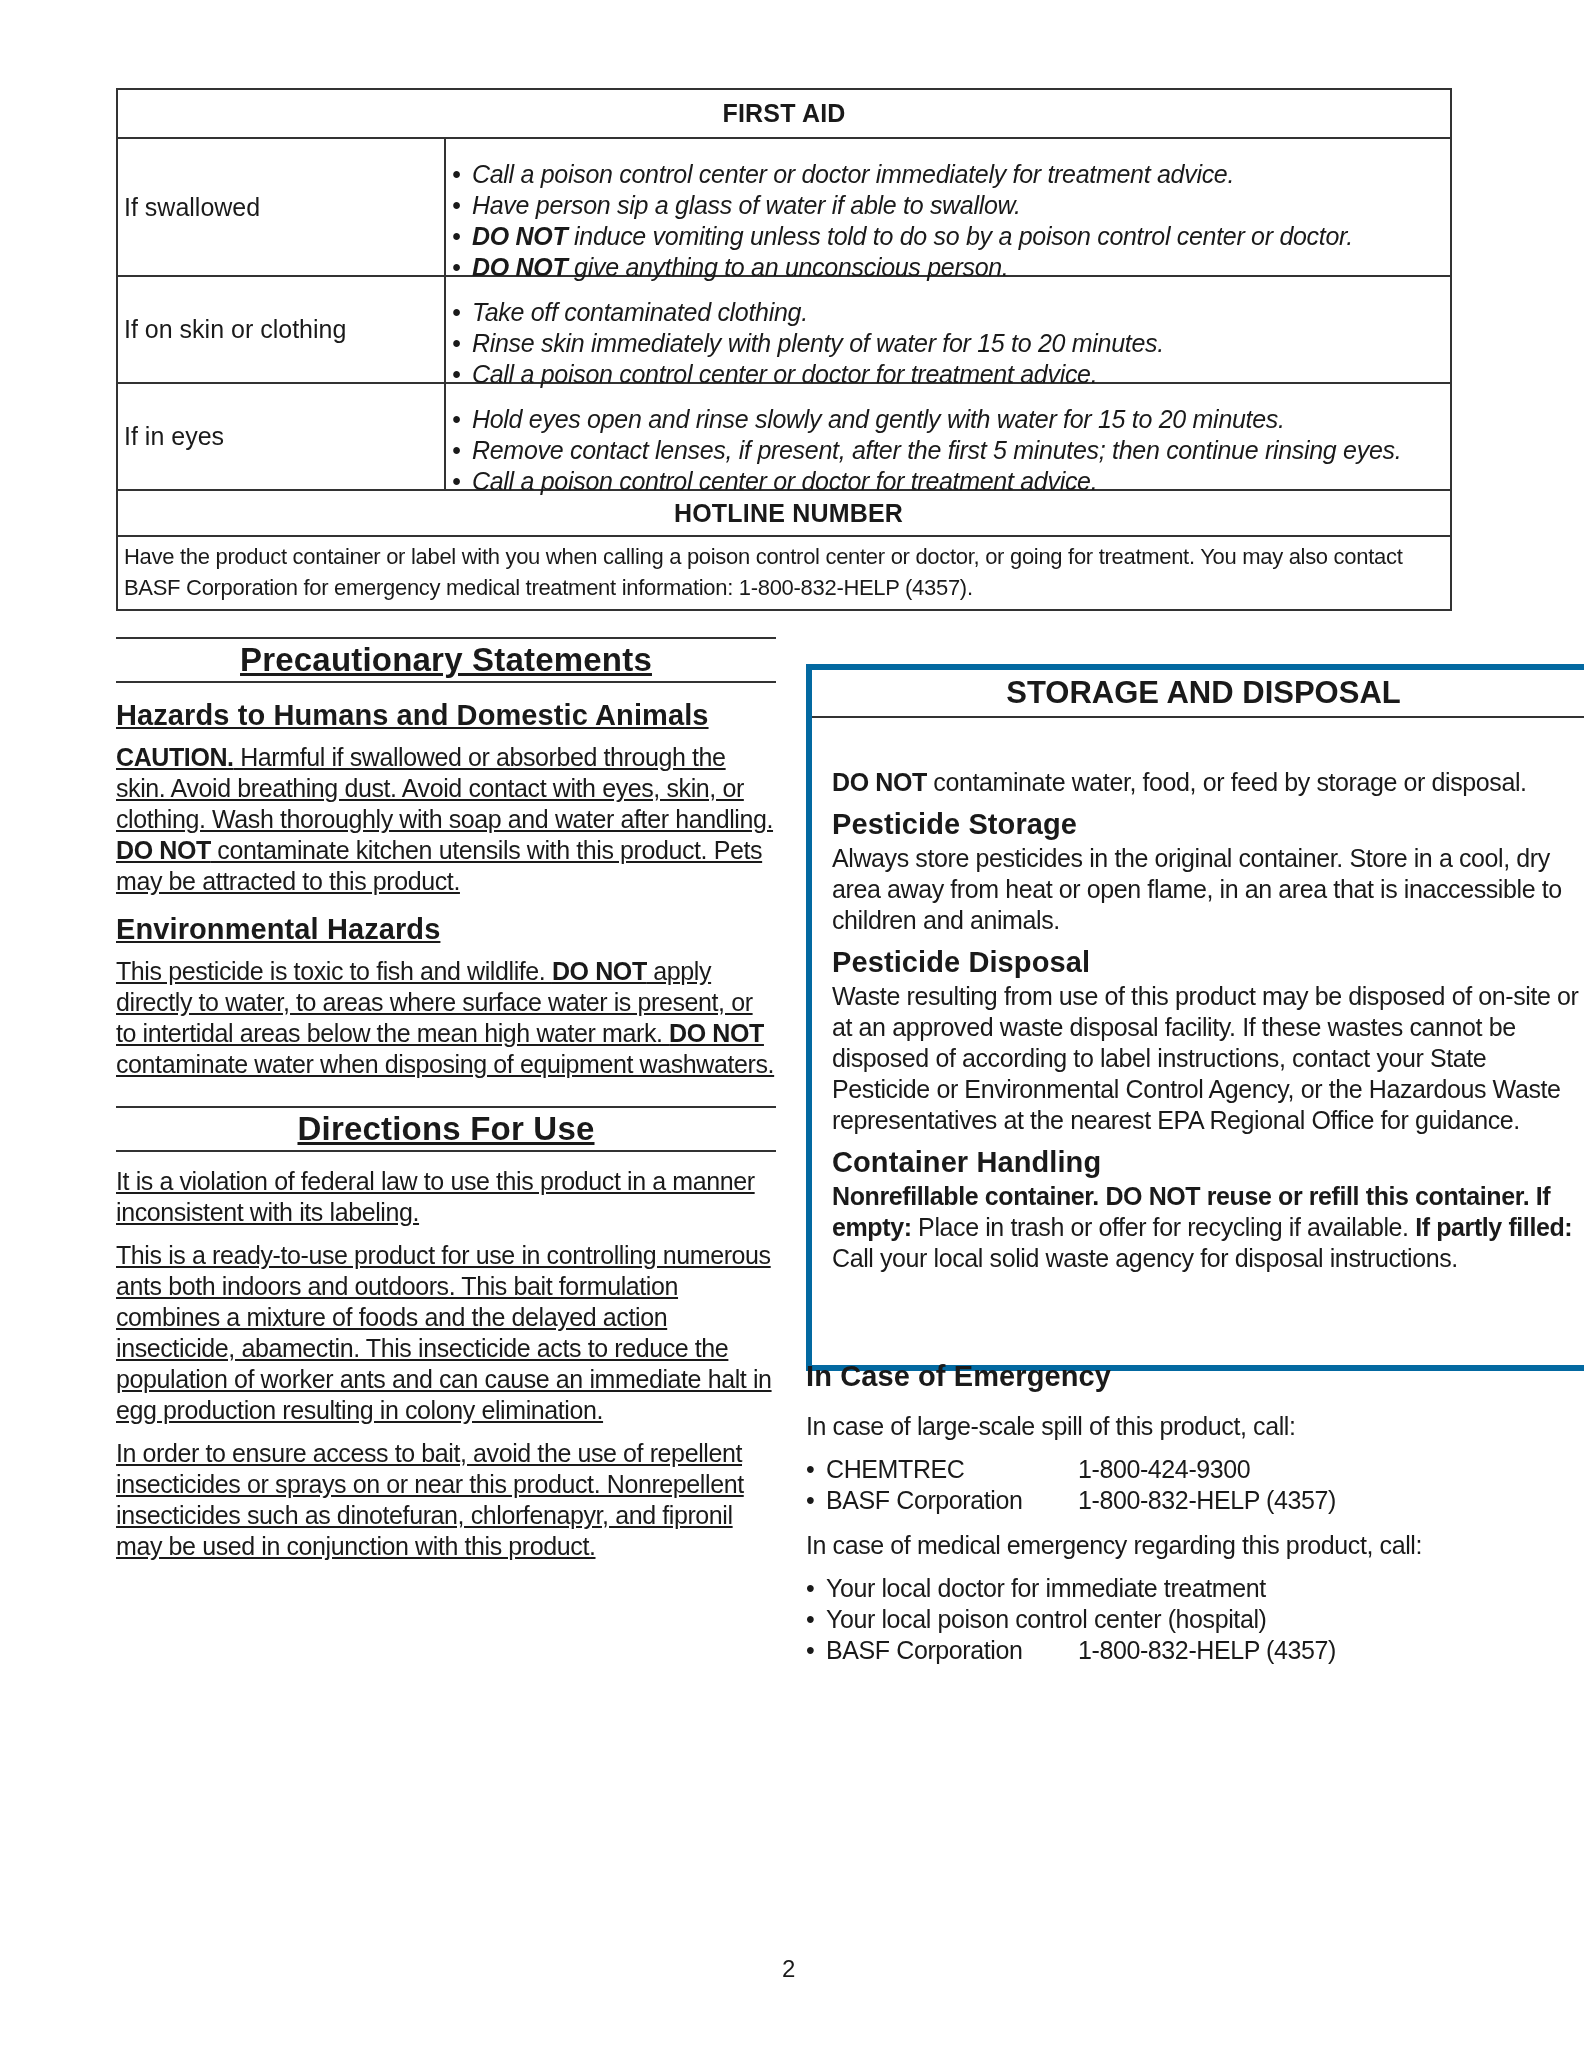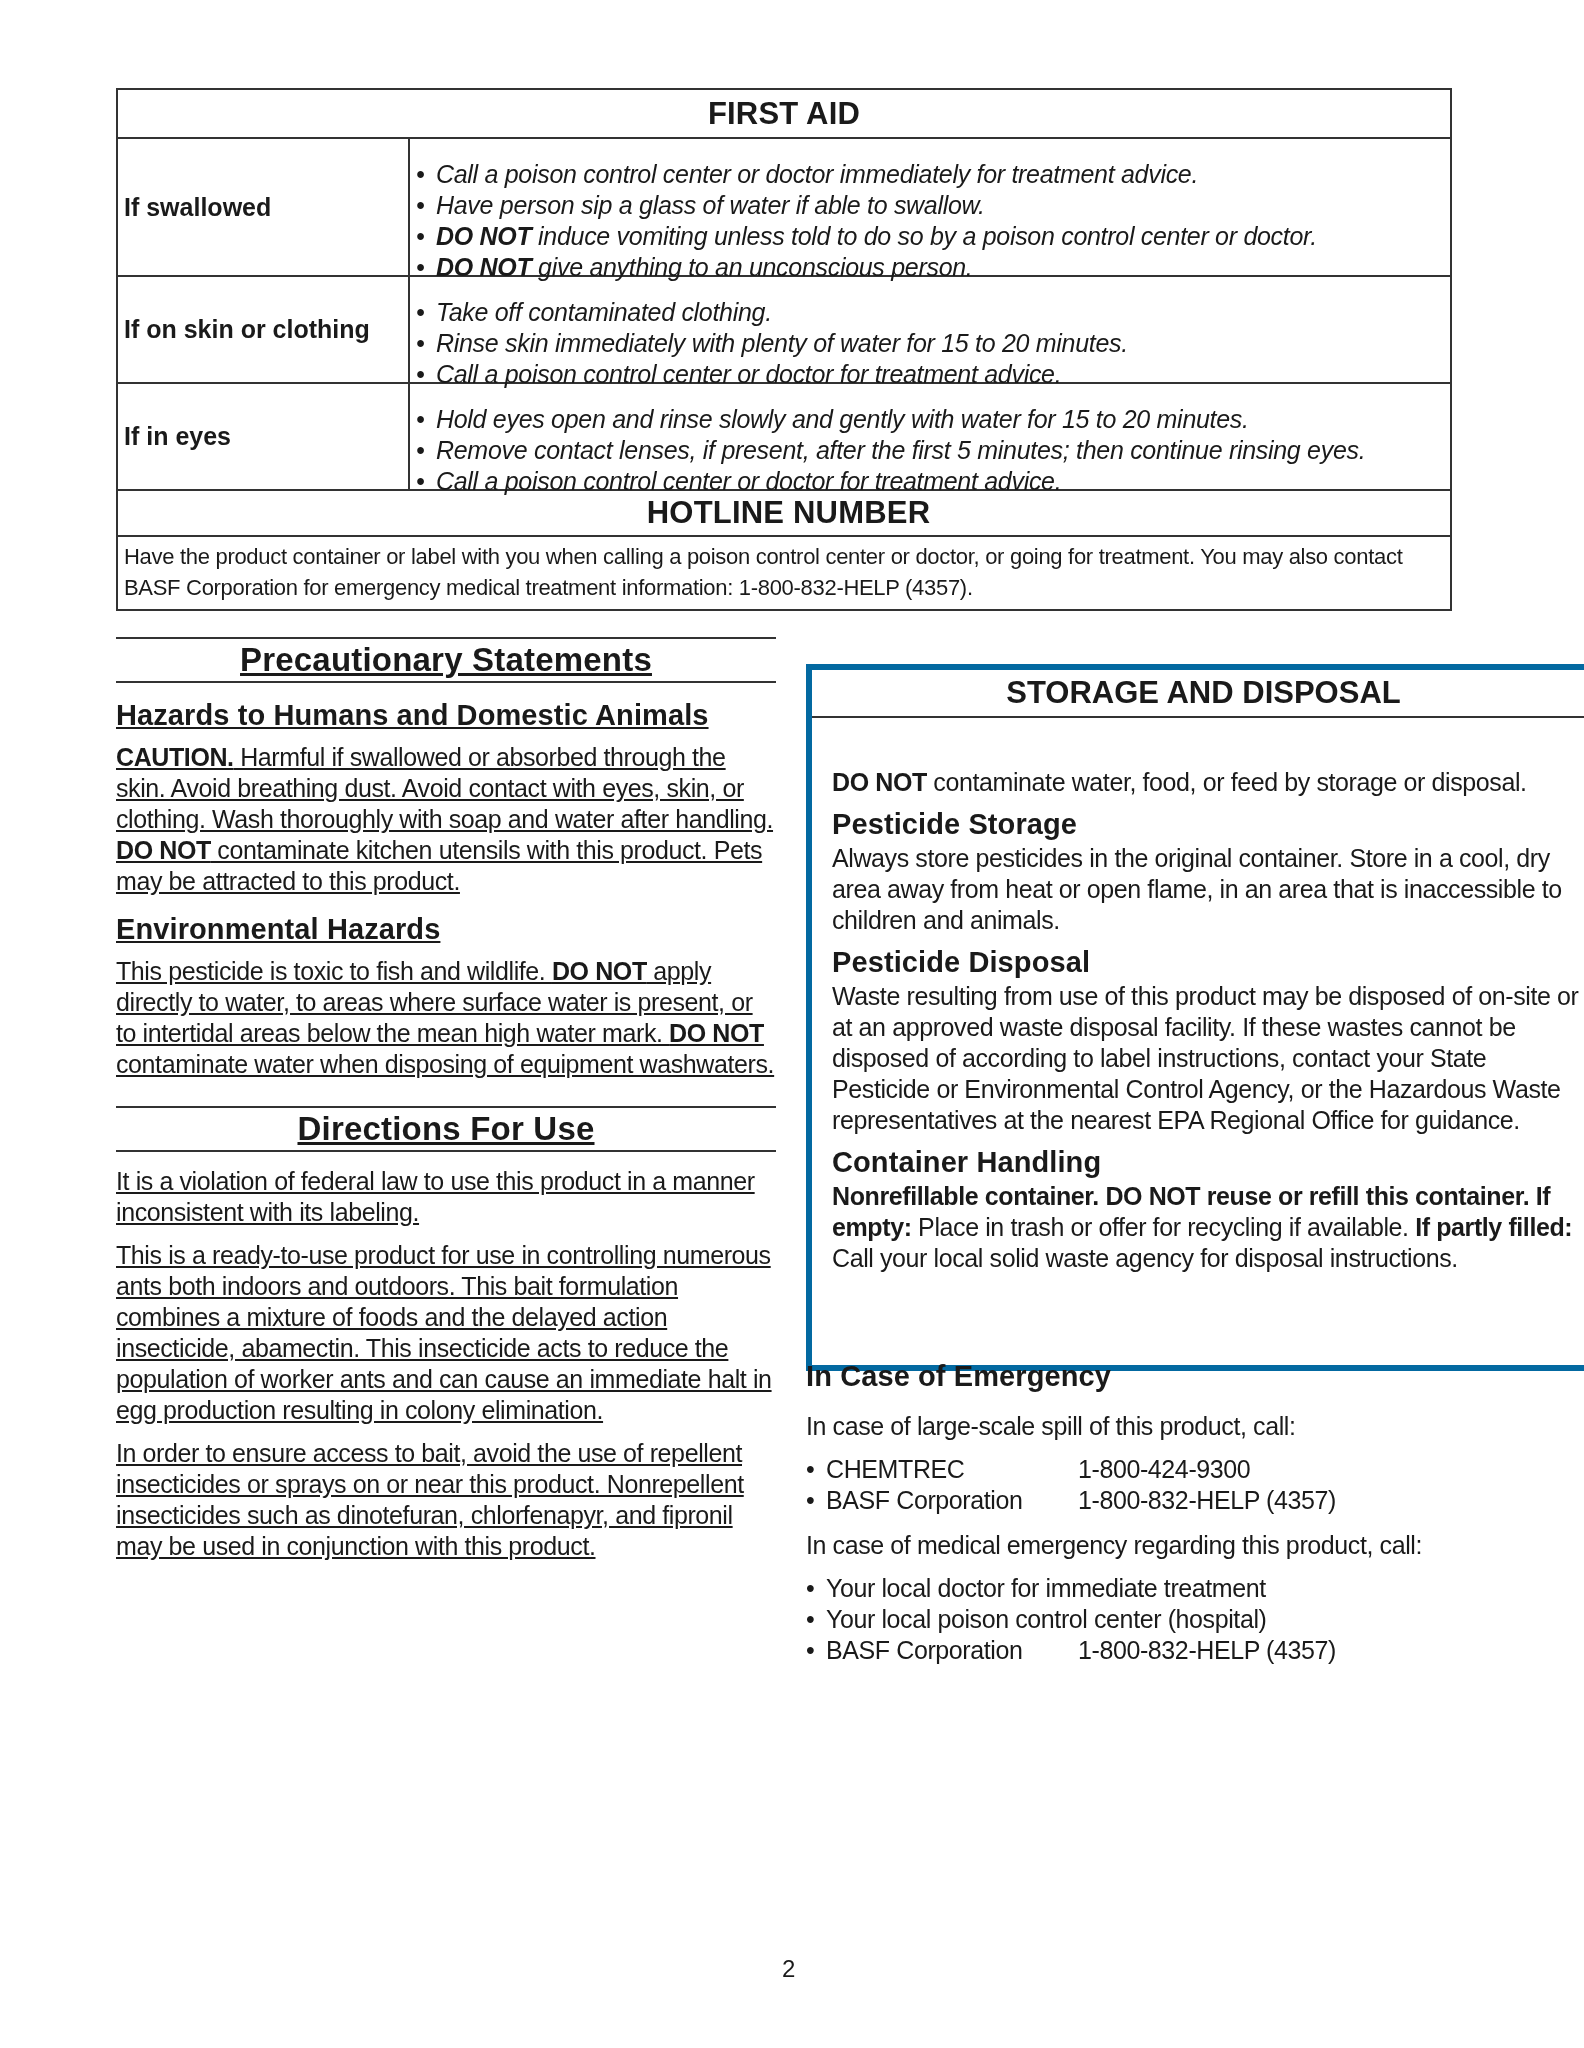--- a/index.html
+++ b/index.html
@@ -9,28 +9,28 @@
   }
   b { font-weight: bold; }
 
   
   #firstaid {
     position: absolute; left: 116px; top: 88px; width: 1336px;
     border: 2px solid #333; border-collapse: collapse; box-sizing: border-box;
   }
   .fa-head {
     height: 47px; border-bottom: 2px solid #333;
-    font-weight: bold; font-size: 31px; text-align: center; line-height: 47px;
+    font-weight: bold; font-size: 25px; text-align: center; line-height: 47px;
     letter-spacing: 0.2px;
   }
   .fa-row { display: flex; border-bottom: 2px solid #333; }
   .fa-row .lab {
-    width: 292px; border-right: 2px solid #333; box-sizing: border-box;
+    width: 328px; border-right: 2px solid #333; box-sizing: border-box;
     display: flex; align-items: center; padding-left: 6px;
-    font-weight: bold; font-size: 25px;
+    font-weight: normal; font-size: 25px;
   }
   .fa-row .items { flex: 1; padding: 20px 0 4px 6px; font-style: italic; }
   .fa-row .items div { font-size: 25px; line-height: 31px; letter-spacing: -0.3px; white-space: nowrap; }
   .bullet { display: inline-block; width: 20px; }
   .row-swallowed { height: 136px; }
   .row-skin { height: 105px; }
   .row-eyes { height: 105px; }
   .hot-head { border-bottom: 2px solid #333; height: 44px; line-height: 44px; padding-left: 9px; }
   .hot-body { padding: 4px 6px 6px 6px; font-size: 22px; line-height: 31px; letter-spacing: -0.3px; }
 

